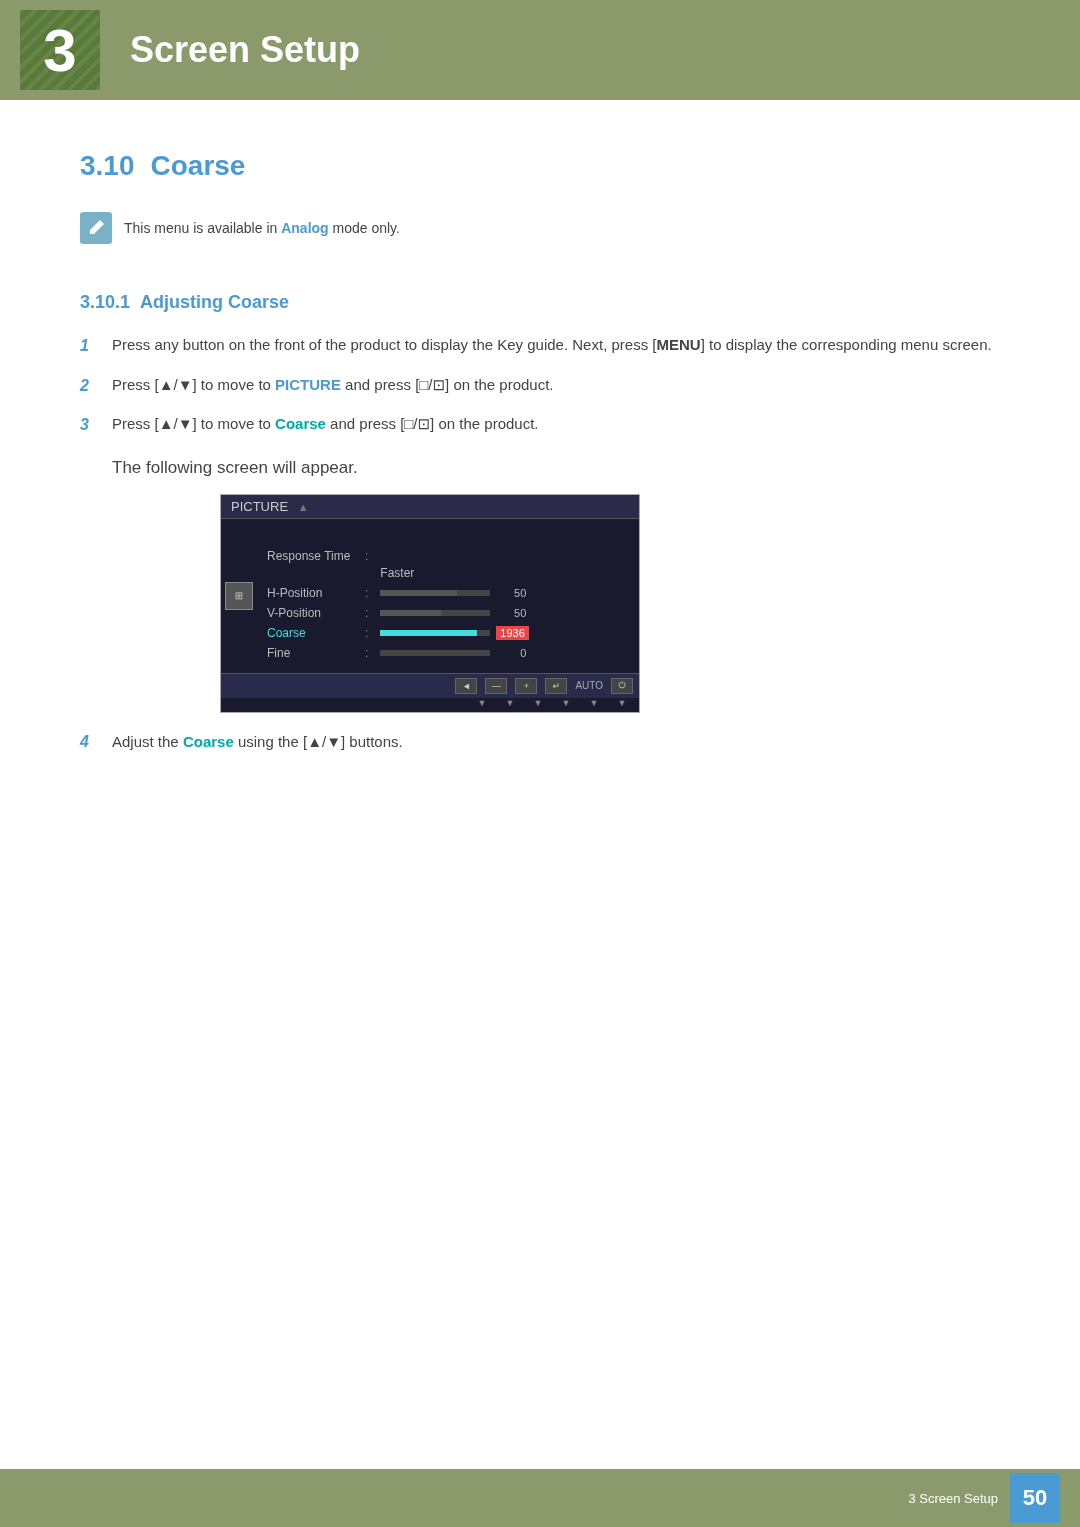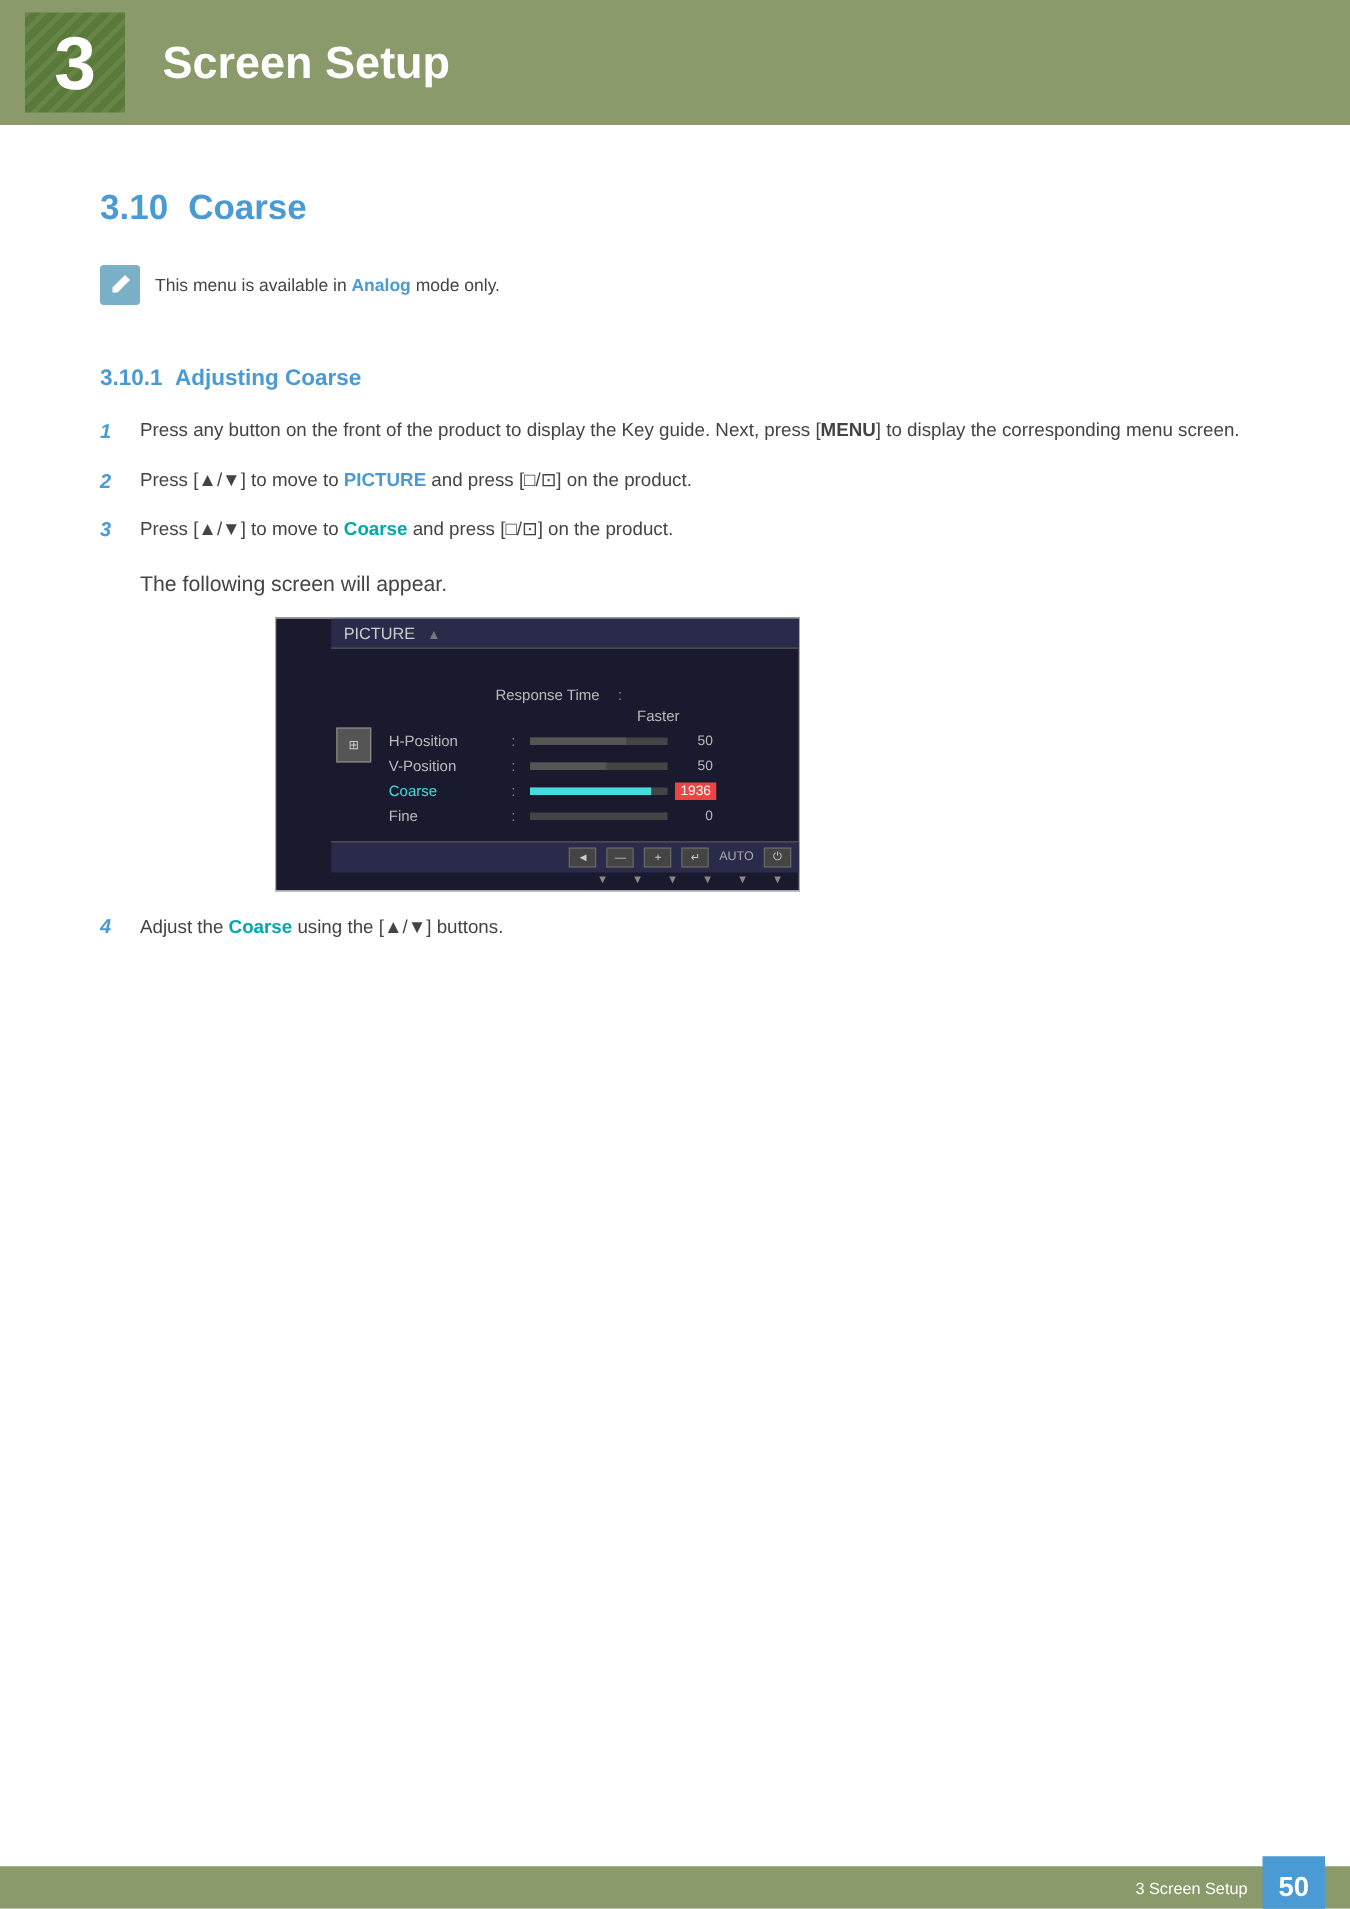--- a/index.html
+++ b/index.html
@@ -175,21 +175,20 @@
     }
 
     
     .monitor-screenshot {
       width: 420px;
       margin-left: 140px;
       margin-bottom: 20px;
       border: 1px solid #aaa;
       background: #1a1a2e;
       font-size: 13px;
-      padding-left: 44px;
     }
     .monitor-title-bar {
       background: #2a2a4a;
       color: #ccc;
       padding: 4px 10px;
       font-size: 13px;
       border-bottom: 1px solid #555;
     }
     .monitor-body {
       display: flex;
@@ -217,21 +216,20 @@
       flex: 1;
       padding: 4px 10px;
     }
     .monitor-menu-item {
       display: flex;
       align-items: center;
       padding: 3px 0;
       color: #bbb;
       font-size: 12px;
       gap: 8px;
-      justify-content: center;
     }
     .monitor-menu-item.active {
       color: #4dd;
     }
     .menu-label {
       min-width: 90px;
     }
     .menu-colon {
       color: #888;
       margin-right: 4px;
@@ -319,21 +317,21 @@
       color: #444;
       margin-top: 6px;
     }
 
     
     .page-footer {
       position: absolute;
       bottom: 0;
       left: 0;
       right: 0;
-      height: 34px;
+      height: 58px;
       background: #8a9a6a;
       display: flex;
       align-items: center;
       justify-content: flex-end;
       padding-right: 20px;
       gap: 12px;
     }
     .footer-text {
       color: #fff;
       font-size: 13px;

